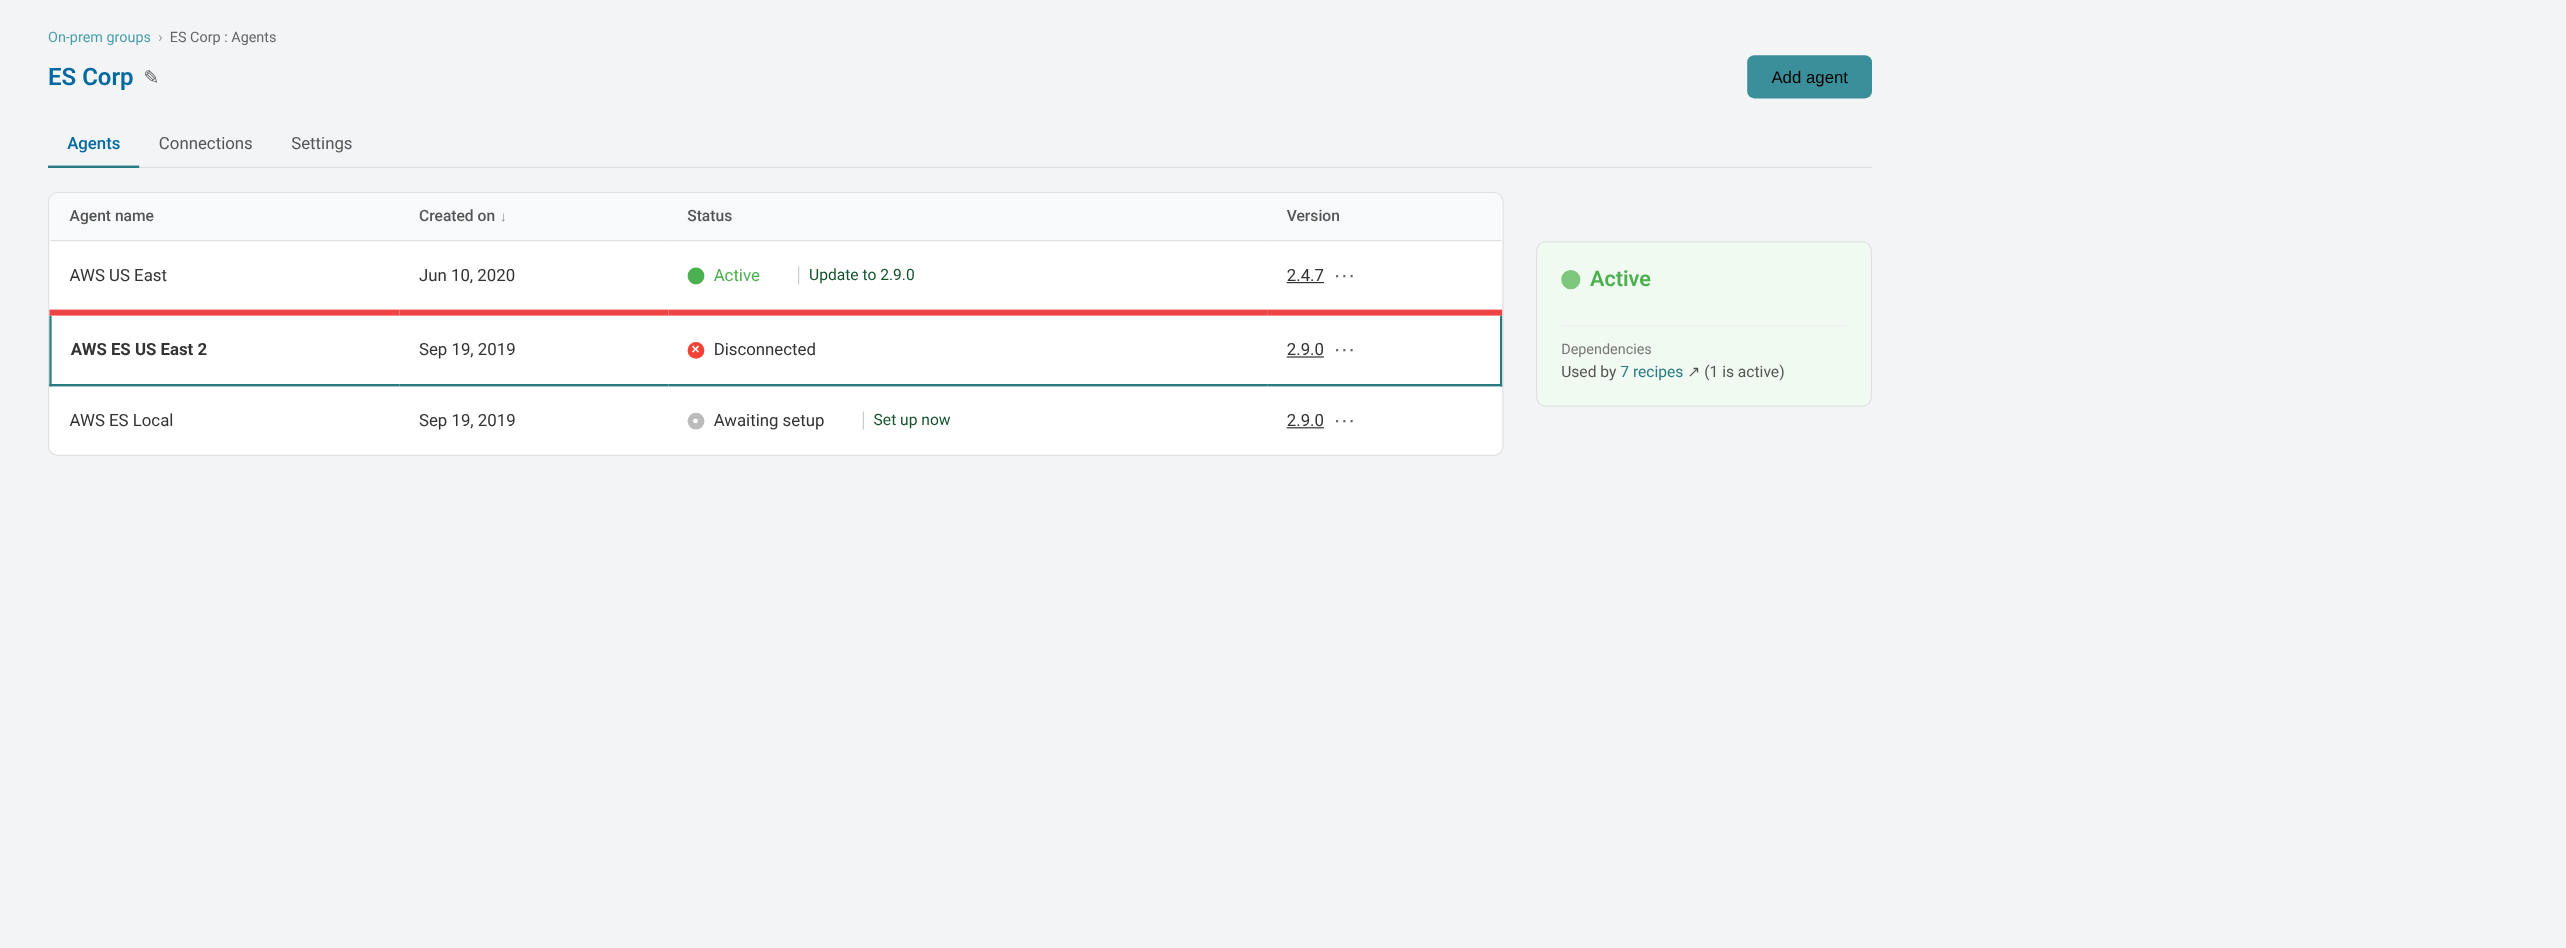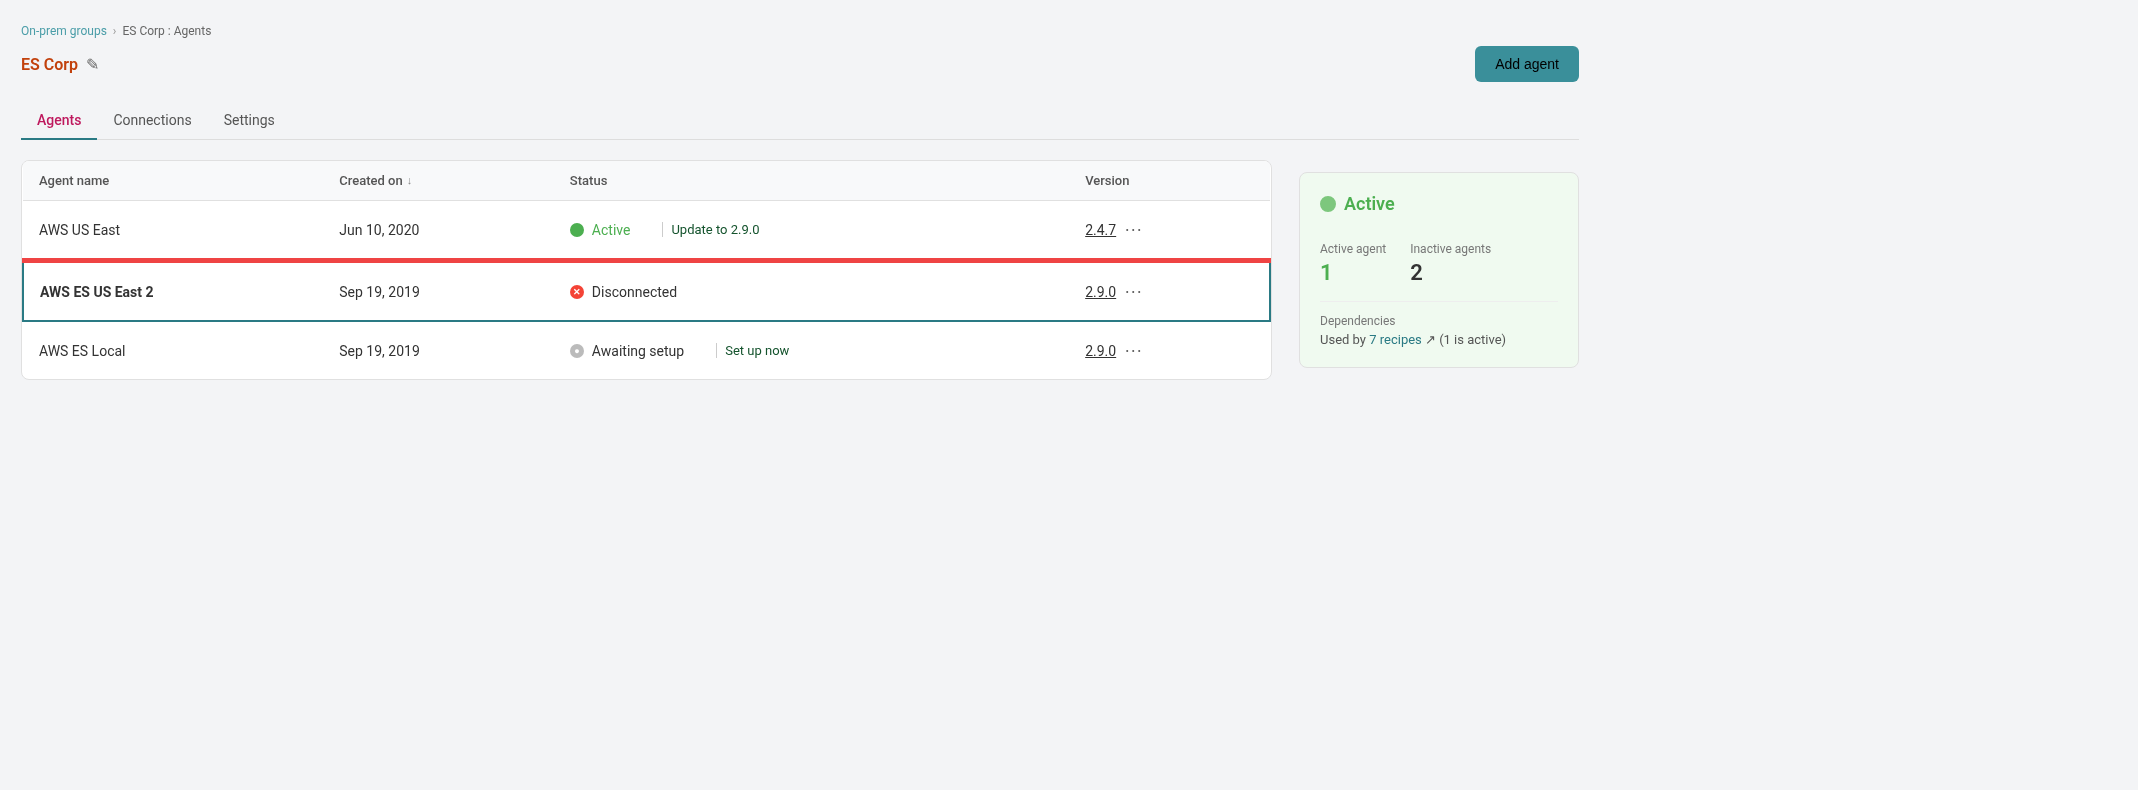--- a/index.html
+++ b/index.html
@@ -3,21 +3,21 @@
   <meta charset="utf-8">
   <style>
     * { box-sizing: border-box; margin: 0; padding: 0; }
     body {
       font-family: -apple-system, BlinkMacSystemFont, 'Segoe UI', Roboto, sans-serif;
       background-color: #f3f4f6;
       color: #333;
       font-size: 14px;
     }
     .page-wrapper {
-      padding: 24px 21px;
+      padding: 24px 40px;
       max-width: 1600px;
     }
     .breadcrumb {
       font-size: 12px;
       color: #666;
       margin-bottom: 8px;
       display: flex;
       align-items: center;
       gap: 6px;
     }
@@ -34,23 +34,23 @@
       justify-content: space-between;
       align-items: center;
       margin-bottom: 20px;
     }
     .page-title-row {
       display: flex;
       align-items: center;
       gap: 8px;
     }
     .page-title {
-      font-size: 16px;
+      font-size: 20px;
       font-weight: 600;
-      color: #c2410c;
+      color: #0369a1;
     }
     .edit-icon {
       color: #666;
       cursor: pointer;
       font-size: 16px;
     }
     .add-agent-btn {
       background-color: #3a8f9a;
       color: #000000;
       border: none;
@@ -68,21 +68,21 @@
     }
     .tab {
       padding: 10px 16px;
       font-size: 14px;
       cursor: pointer;
       color: #555;
       border-bottom: 2px solid transparent;
       margin-bottom: -1px;
     }
     .tab.active {
-      color: #be185d;
+      color: #0369a1;
       border-bottom: 2px solid #2a7a84;
       font-weight: 500;
     }
     .main-content {
       display: flex;
       gap: 27px;
       align-items: center;
     }
     .table-section {
       flex: 1;
@@ -375,30 +375,20 @@
         </tbody>
       </table>
     </div>
 
     <div class="sidebar-card active-bg-card">
       <div class="sidebar-status-header">
         <span class="sidebar-status-dot"></span>
         <span class="sidebar-status-text">Active</span>
       </div>
 
-      <div class="sidebar-metrics">
-        <div class="metric-block">
-          <span class="metric-label">Active agent</span>
-          <span class="metric-value active-count">1</span>
-        </div>
-        <div class="metric-block">
-          <span class="metric-label">Inactive agents</span>
-          <span class="metric-value">2</span>
-        </div>
-      </div>
 
       <div class="dependencies-section">
         <div class="dependencies-label">Dependencies</div>
         <div class="dependencies-text">
           <span>Used by </span><a class="dependencies-link">7 recipes</a><span> ↗</span><span> (1 is active)</span>
         </div>
       </div>
     </div>
 
   </div>

